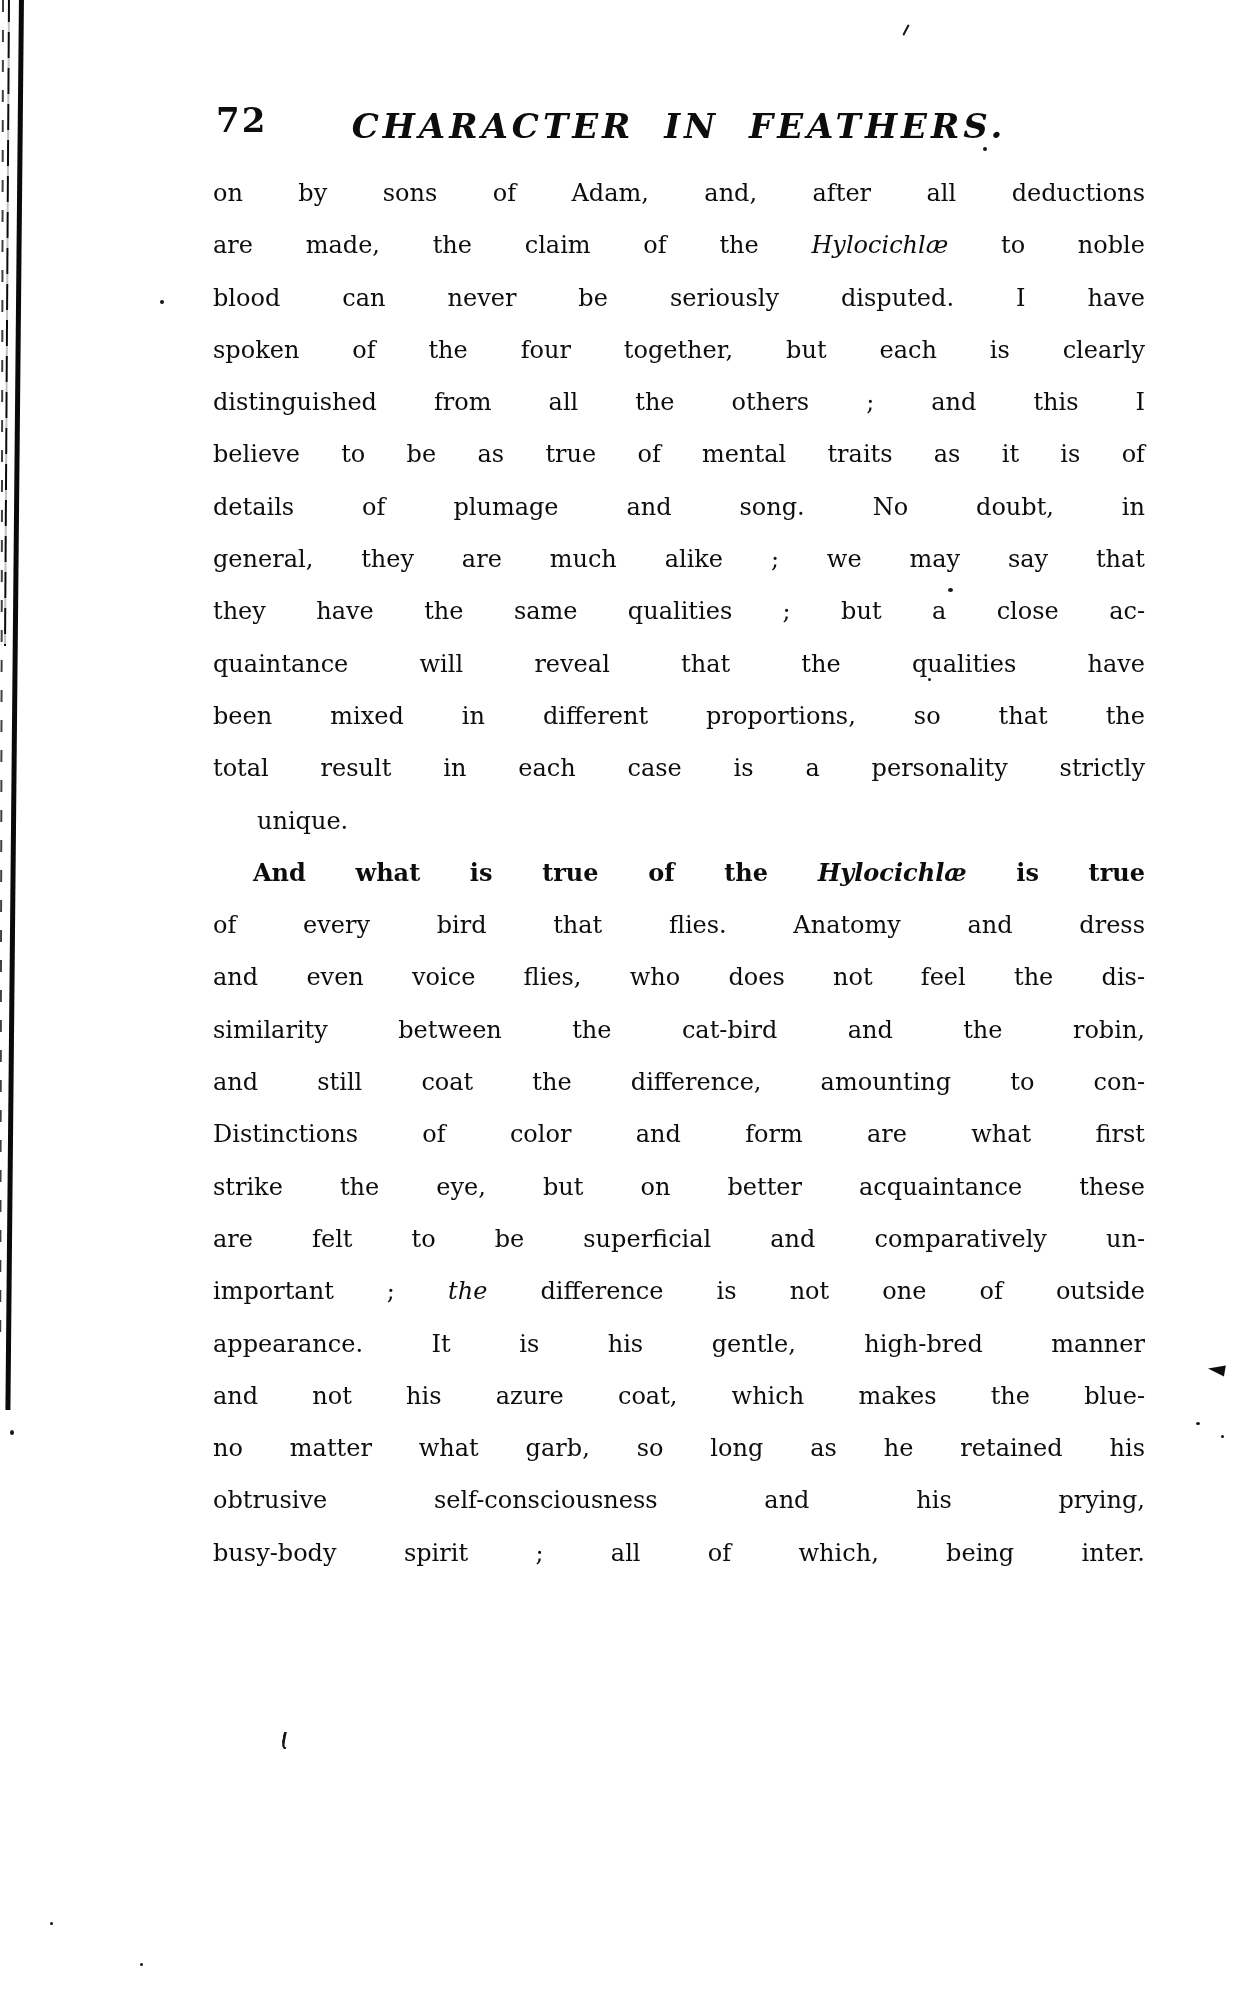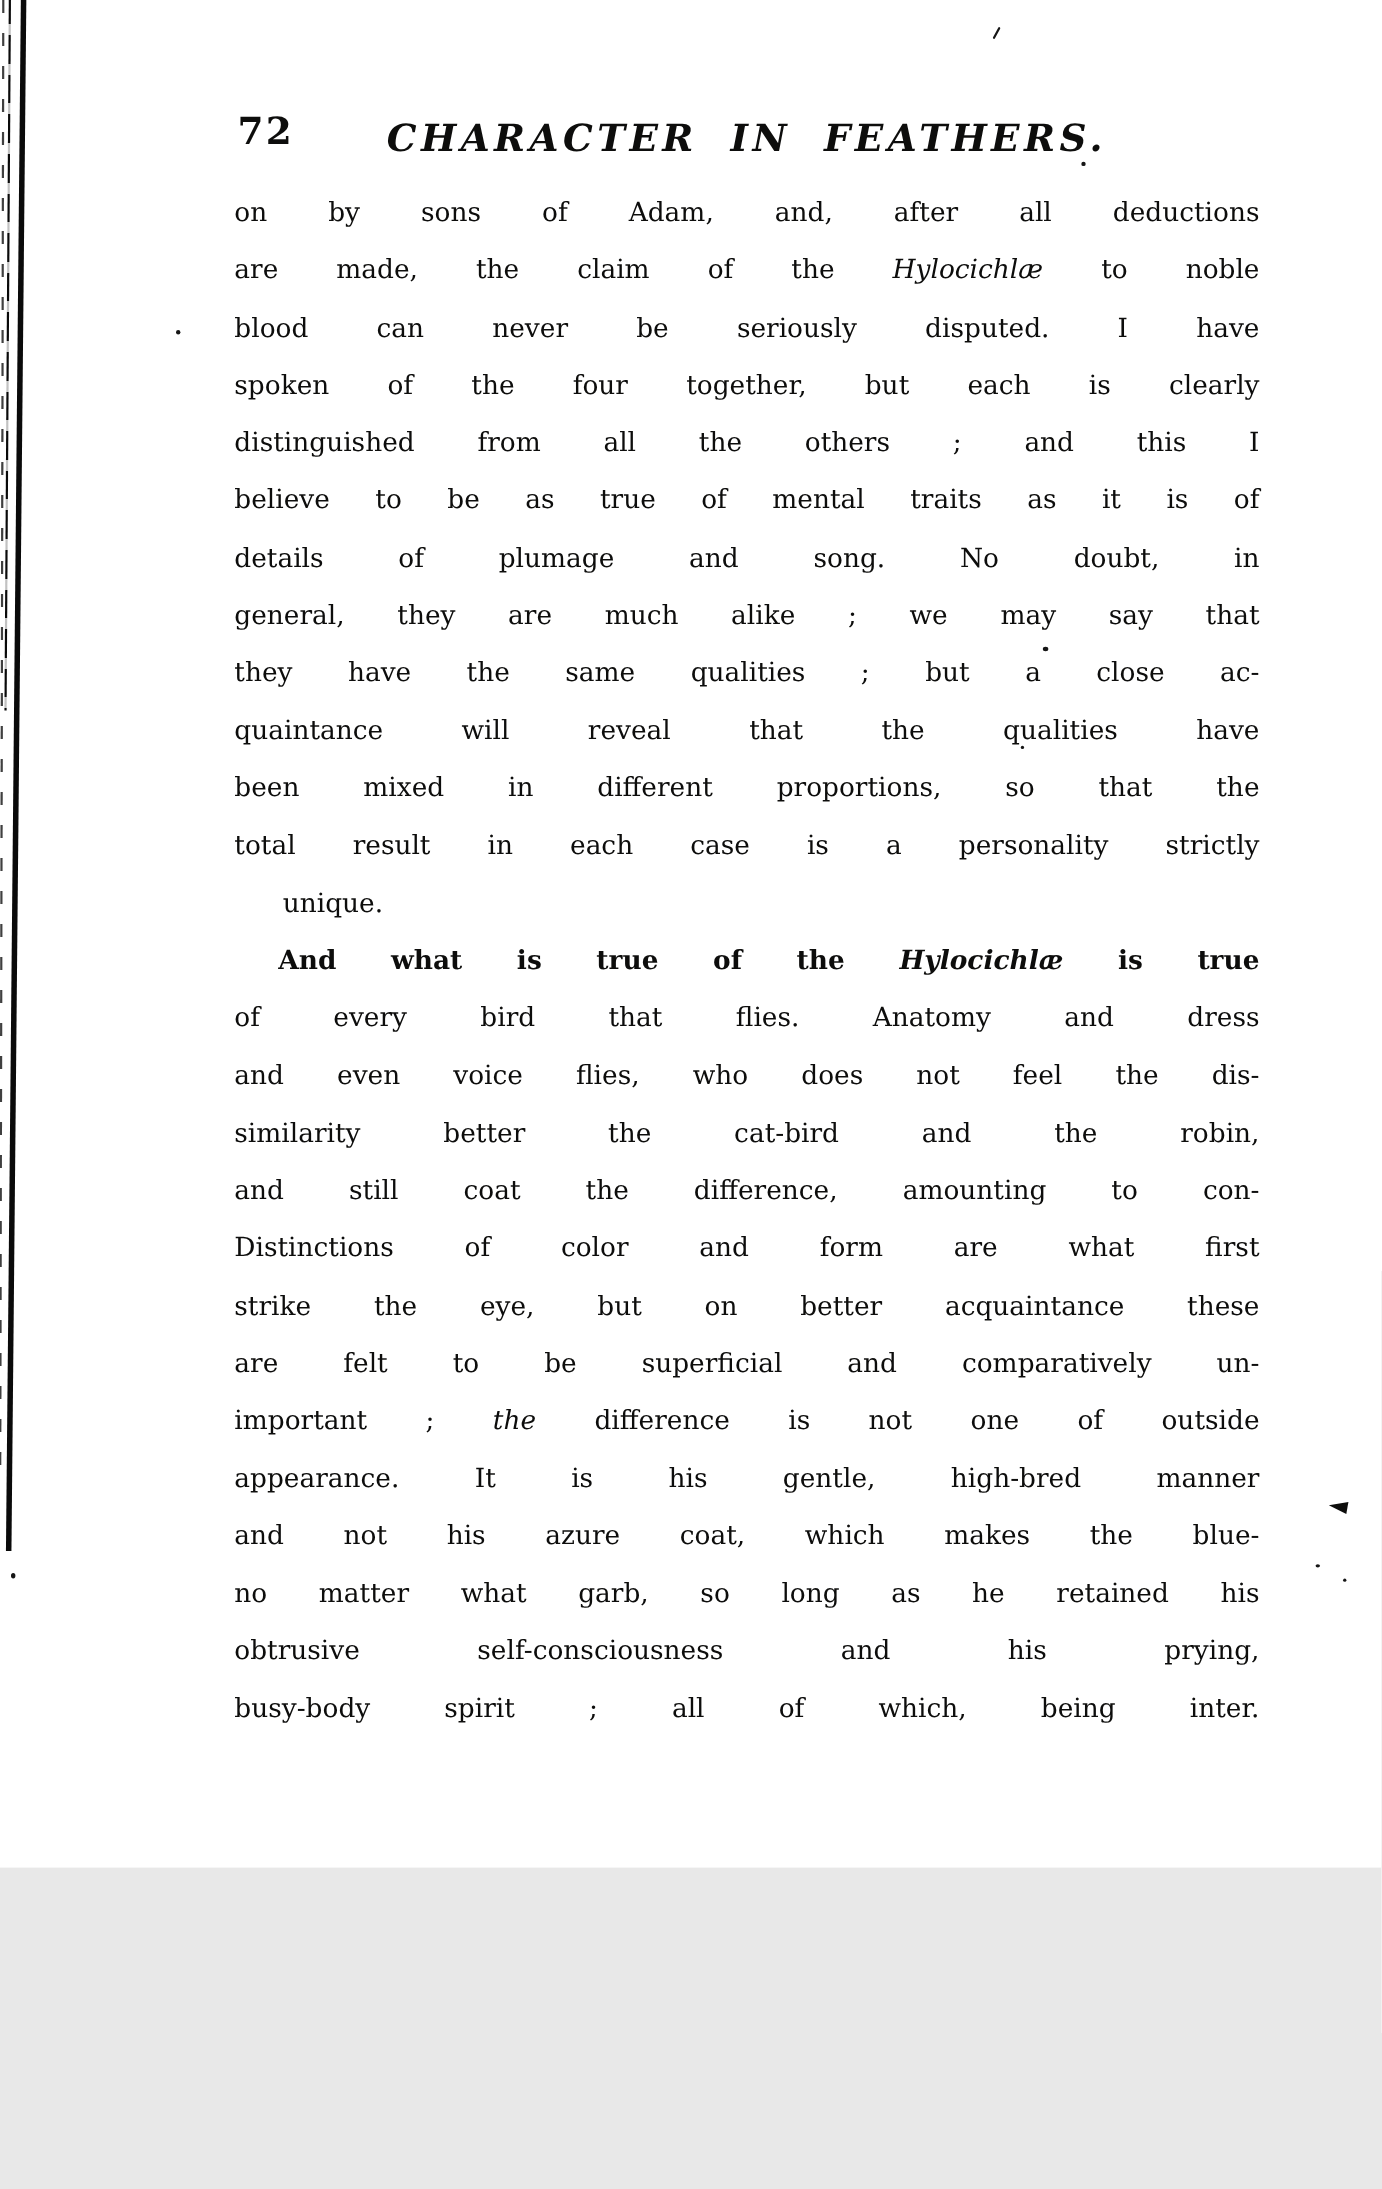--- a/index.html
+++ b/index.html
@@ -1,19 +1,19 @@
 <!DOCTYPE html>
 <html><head>
 <meta charset="utf-8">
 <style>
   html, body { margin: 0; padding: 0; background: #e8e8e8; }
   .page {
     position: relative;
     width: 1256px;
-    height: 1698px;
+    height: 1990px;
     background: #ffffff;
     overflow: hidden;
     font-family: "DejaVu Serif", "Liberation Serif", serif;
     color: #0d0d0c;
   }
 
   
   .gutter-line-1 {
     position: absolute; left: 19px; top: -6px; width: 5px; height: 1416px;
     background: #0a0a0a; transform-origin: top center; transform: rotate(0.55deg);
@@ -109,21 +109,21 @@
       <div class="tline"><span>details of plumage and song.  No doubt, in</span></div>
       <div class="tline"><span>general, they are much alike ; we may say that</span></div>
       <div class="tline"><span>they have the same qualities ; but a close ac-</span></div>
       <div class="tline"><span>quaintance will reveal that the qualities have</span></div>
       <div class="tline"><span>been mixed in different proportions, so that the</span></div>
       <div class="tline"><span>total result in each case is a personality strictly</span></div>
       <div class="tline nojust"><span>unique.</span></div>
       <div class="tline indent"><span>And what is true of the </span><span class="it">Hylocichlæ</span><span> is true</span></div>
       <div class="tline"><span>of every bird that flies.  Anatomy and dress</span></div>
       <div class="tline"><span>and even voice flies, who does not feel the dis-</span></div>
-      <div class="tline"><span>similarity better the cat-bird and the robin,</span></div>
+      <div class="tline"><span>similarity between the cat-bird and the robin,</span></div>
       <div class="tline"><span>and still coat the difference, amounting to con-</span></div>
       <div class="tline"><span>Distinctions of color and form are what first</span></div>
       <div class="tline"><span>strike the eye, but on better acquaintance these</span></div>
       <div class="tline"><span>are felt to be superficial and comparatively un-</span></div>
       <div class="tline"><span>important ; </span><span class="it">the</span><span> difference is not one of outside</span></div>
       <div class="tline"><span>appearance.  It is his gentle, high-bred manner</span></div>
       <div class="tline"><span>and not his azure coat, which makes the blue-</span></div>
       <div class="tline"><span>no matter what garb, so long as he retained his</span></div>
       <div class="tline"><span>obtrusive self-consciousness and his prying,</span></div>
       <div class="tline"><span>busy-body spirit ; all of which, being inter.</span></div>

